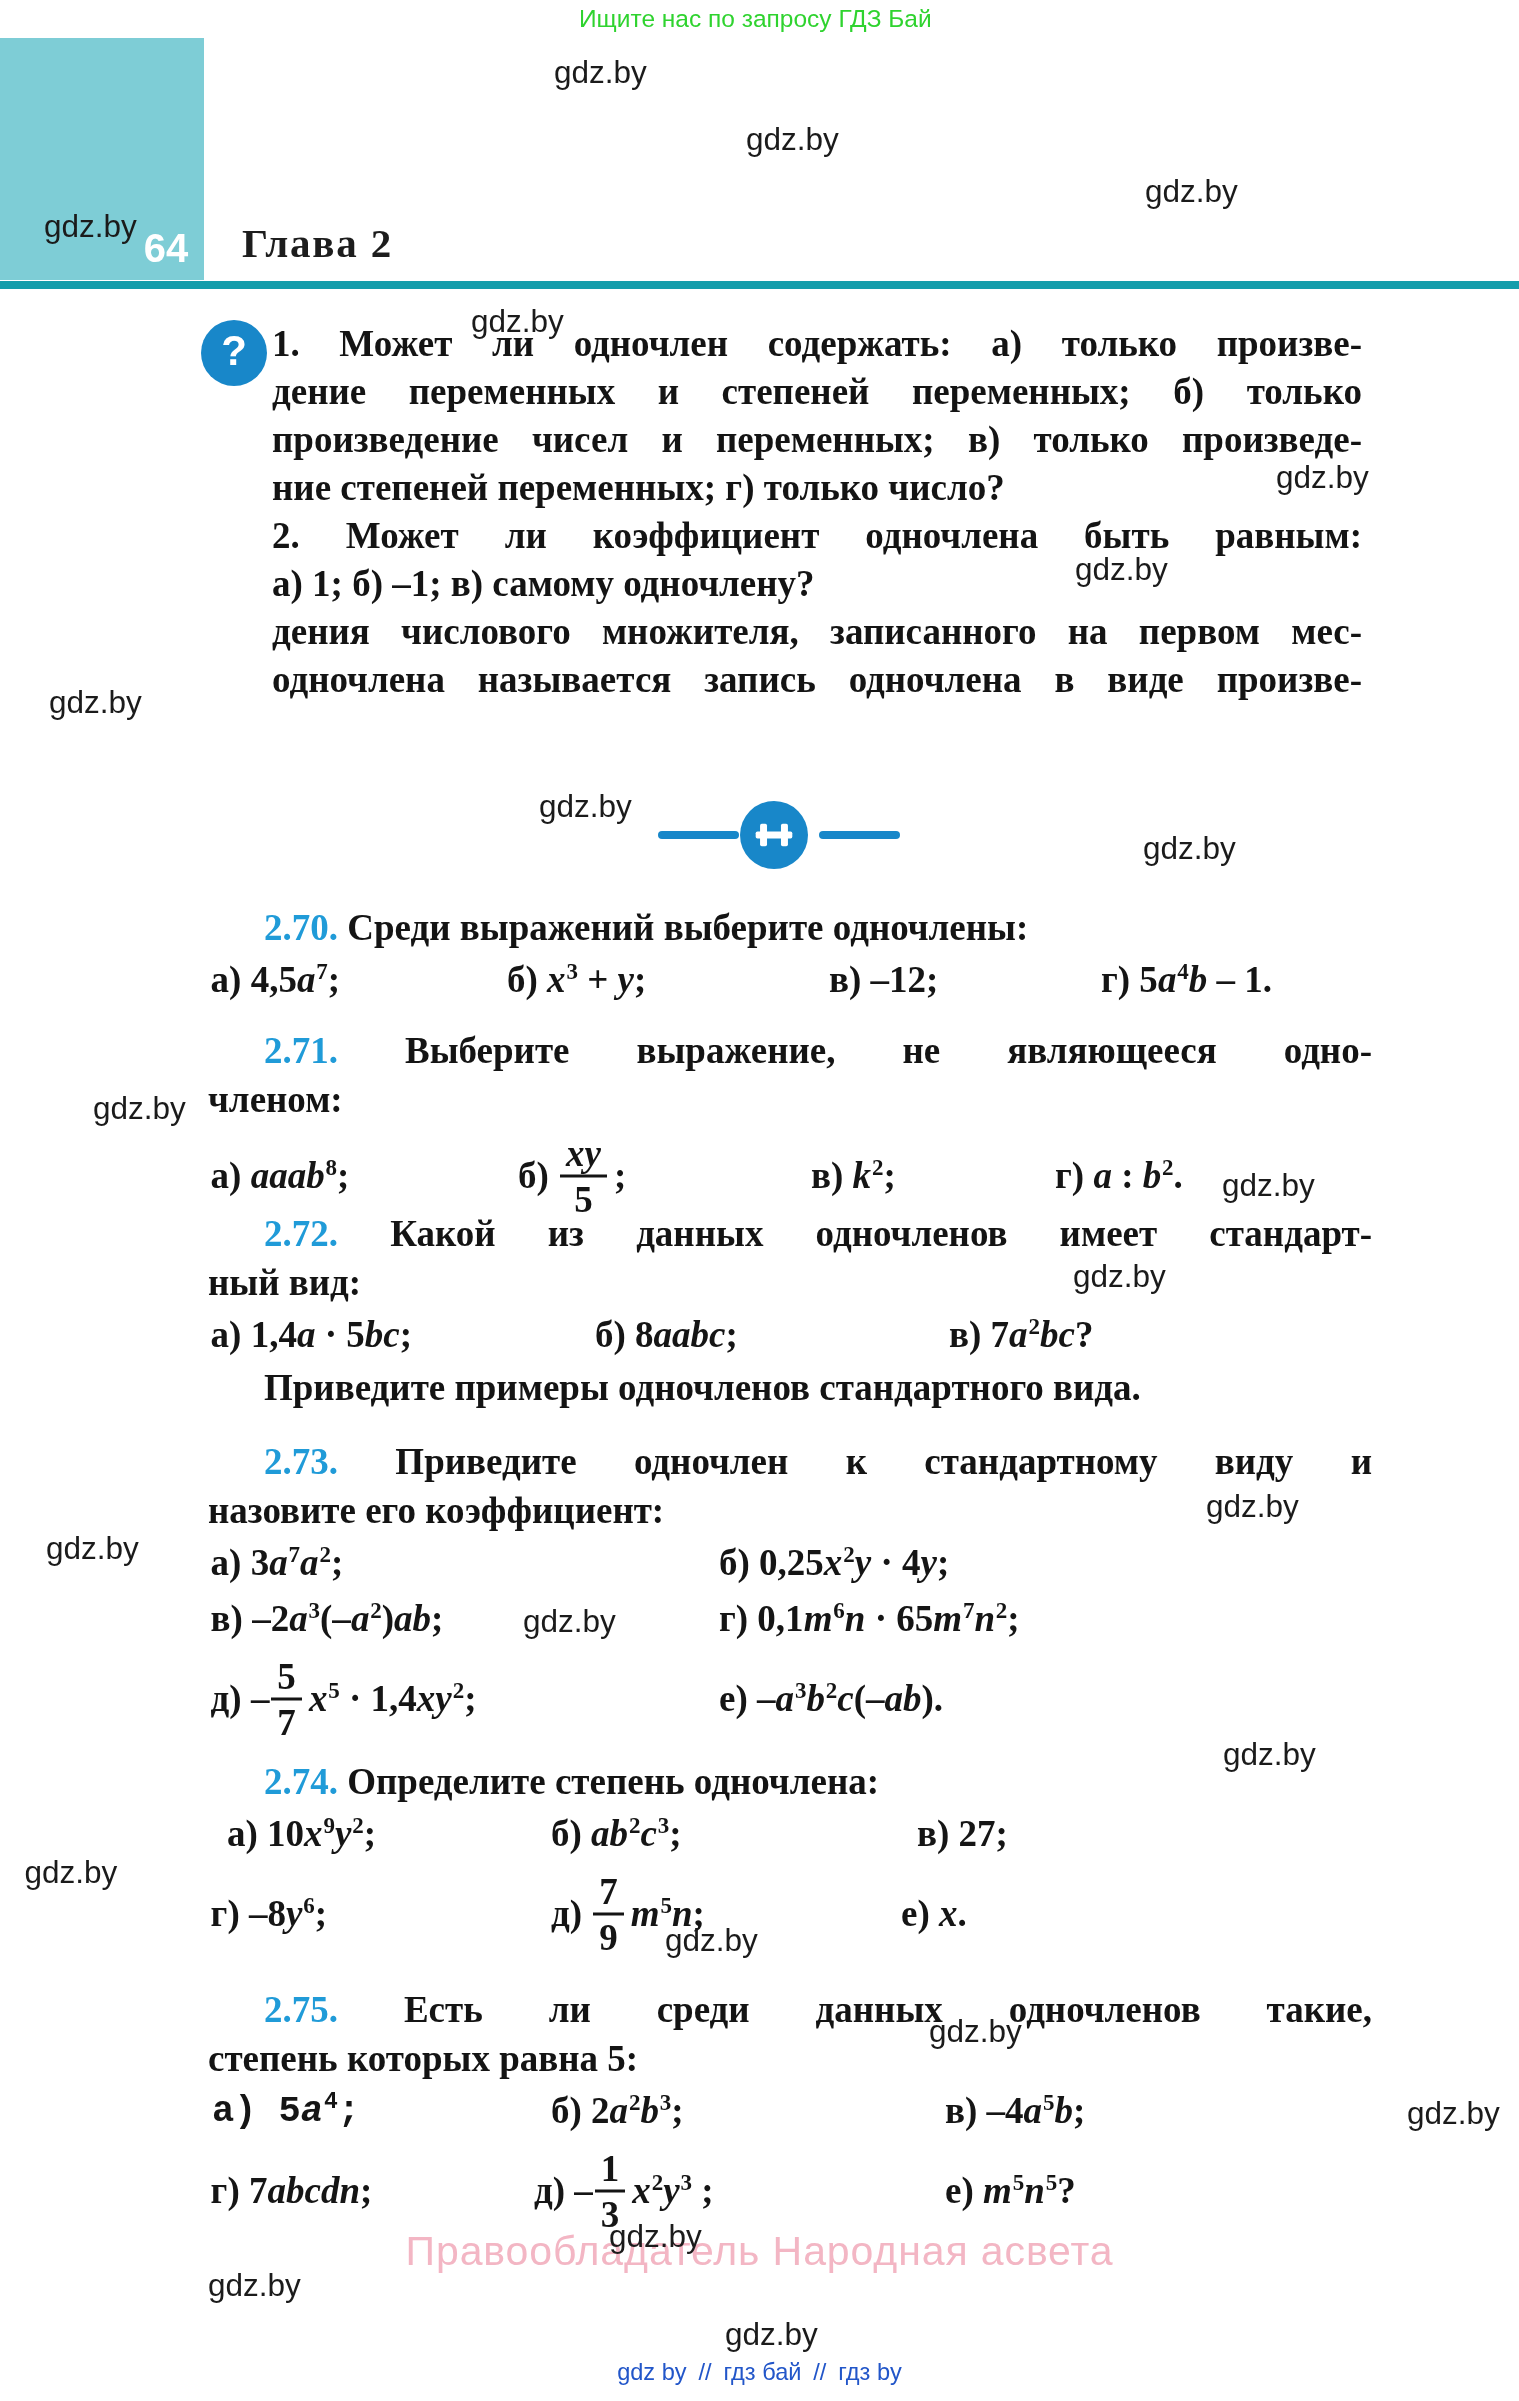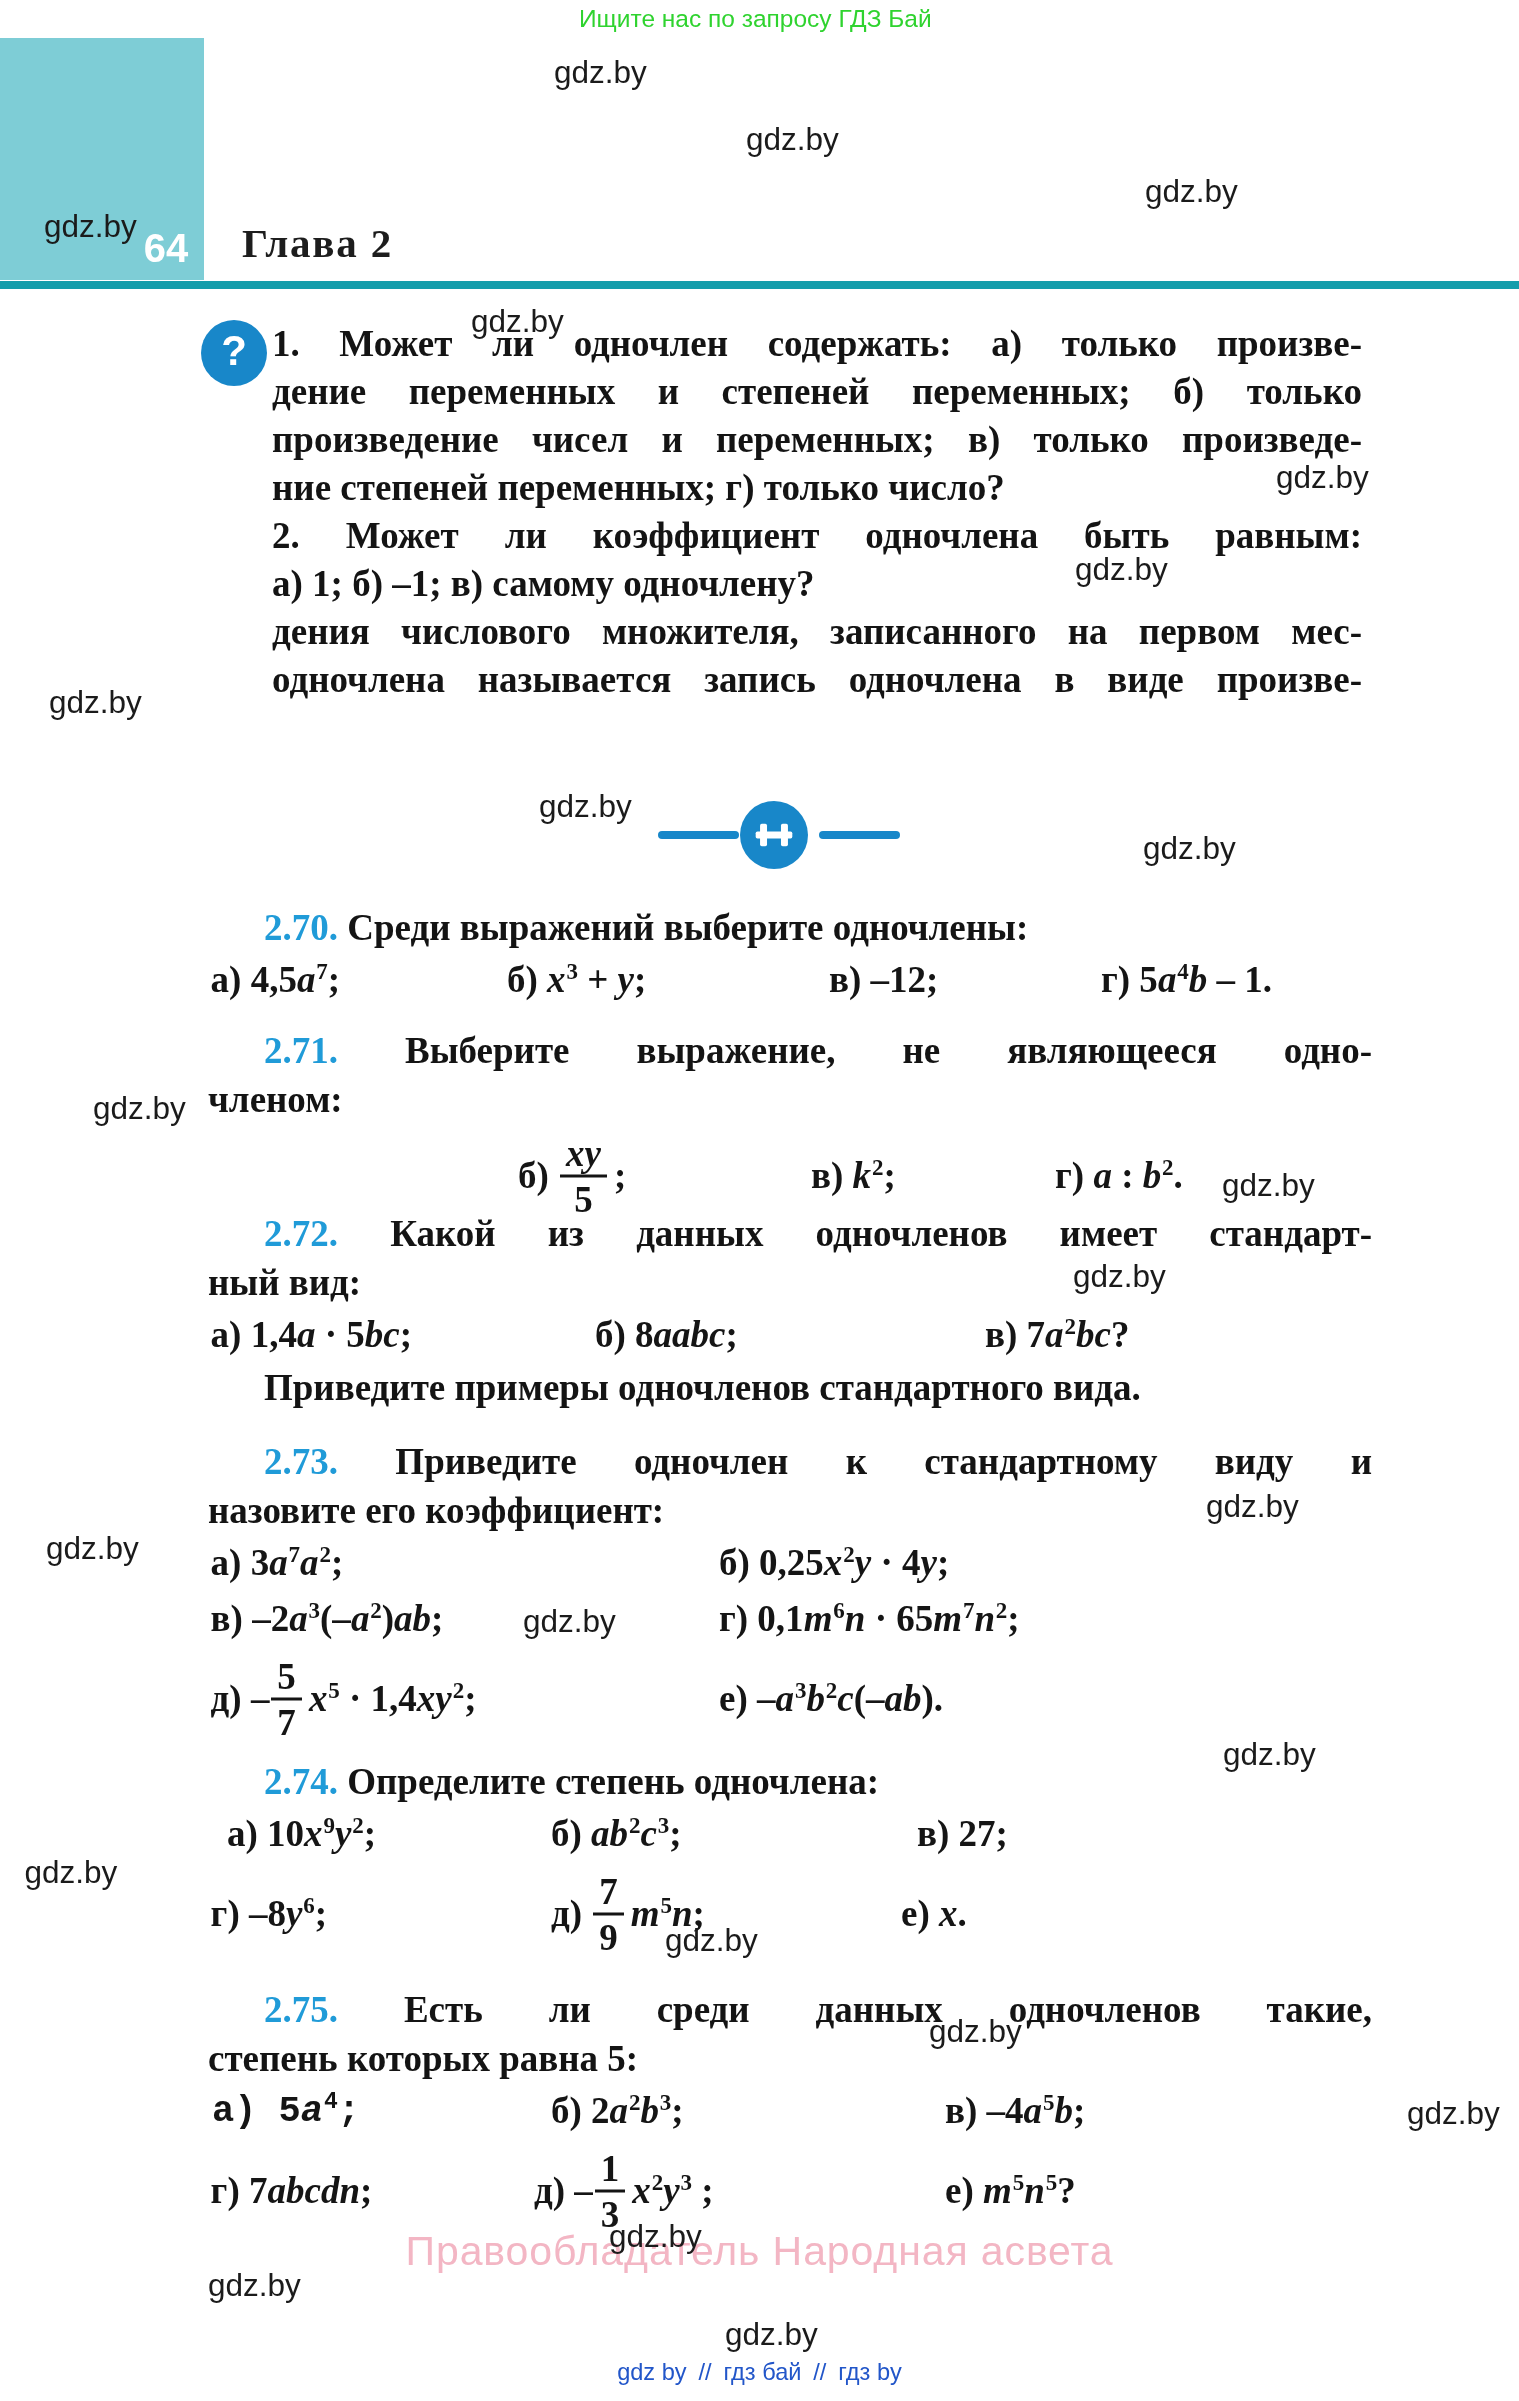--- a/index.html
+++ b/index.html
@@ -89,35 +89,36 @@
         <span class="excol" style="left: 2.6px;"><span>а) 4,5</span><span class="mi">a</span><span class="sup">7</span><span>;</span></span>
         <span class="excol" style="left: 299px;"><span>б) </span><span class="mi">x</span><span class="sup">3</span><span> + </span><span class="mi">y</span><span>;</span></span>
         <span class="excol" style="left: 621px;"><span>в) –12;</span></span>
         <span class="excol" style="left: 893px;"><span>г) 5</span><span class="mi">a</span><span class="sup">4</span><span class="mi">b</span><span> – 1.</span></span>
       </div>
     </div>
   <div class="ex" style="top:1026px">
       <div class="exh indent j"><span class="bnum">2.71.</span><span> Выберите выражение, не являющееся одно-</span></div>
       <div class="exl"><span>членом:</span></div>
       <div class="exrow tall">
+        <span class="excol" style="left: 2.6px;"><span>а) </span><span class="mi">aaab</span><span class="sup">8</span><span>;</span></span>
         <span class="excol" style="left: 310px;"><span>б) </span><span class="frac">
             <span class="fn"><span class="mi">xy</span></span>
             <span class="fd"><span>5</span></span>
           </span><span>;</span></span>
         <span class="excol" style="left: 603px;"><span>в) </span><span class="mi">k</span><span class="sup">2</span><span>;</span></span>
         <span class="excol" style="left: 847px;"><span>г) </span><span class="mi">a</span><span> : </span><span class="mi">b</span><span class="sup">2</span><span>.</span></span>
       </div>
     </div>
   <div class="ex" style="top:1209px">
       <div class="exh indent j"><span class="bnum">2.72.</span><span> Какой из данных одночленов имеет стандарт-</span></div>
       <div class="exl"><span>ный вид:</span></div>
       <div class="exrow">
         <span class="excol" style="left: 2.6px;"><span>а) 1,4</span><span class="mi">a</span><span> · 5</span><span class="mi">bc</span><span>;</span></span>
         <span class="excol" style="left: 387px;"><span>б) 8</span><span class="mi">aabc</span><span>;</span></span>
-        <span class="excol" style="left: 741px; margin-left: 36px;"><span>в) 7</span><span class="mi">a</span><span class="sup">2</span><span class="mi">bc</span><span>?</span></span>
+        <span class="excol" style="left: 741px;"><span>в) 7</span><span class="mi">a</span><span class="sup">2</span><span class="mi">bc</span><span>?</span></span>
       </div>
       <div class="exnote indent"><span>Приведите примеры одночленов стандартного вида.</span></div>
     </div>
   <div class="ex" style="top:1437px">
       <div class="exh indent j"><span class="bnum">2.73.</span><span> Приведите одночлен к стандартному виду и</span></div>
       <div class="exl"><span>назовите его коэффициент:</span></div>
       <div class="exrow">
         <span class="excol" style="left: 2.6px;"><span>а) 3</span><span class="mi">a</span><span class="sup">7</span><span class="mi">a</span><span class="sup">2</span><span>;</span></span>
         <span class="excol" style="left: 511px;"><span>б) 0,25</span><span class="mi">x</span><span class="sup">2</span><span class="mi">y</span><span> · 4</span><span class="mi">y</span><span>;</span></span>
       </div>

